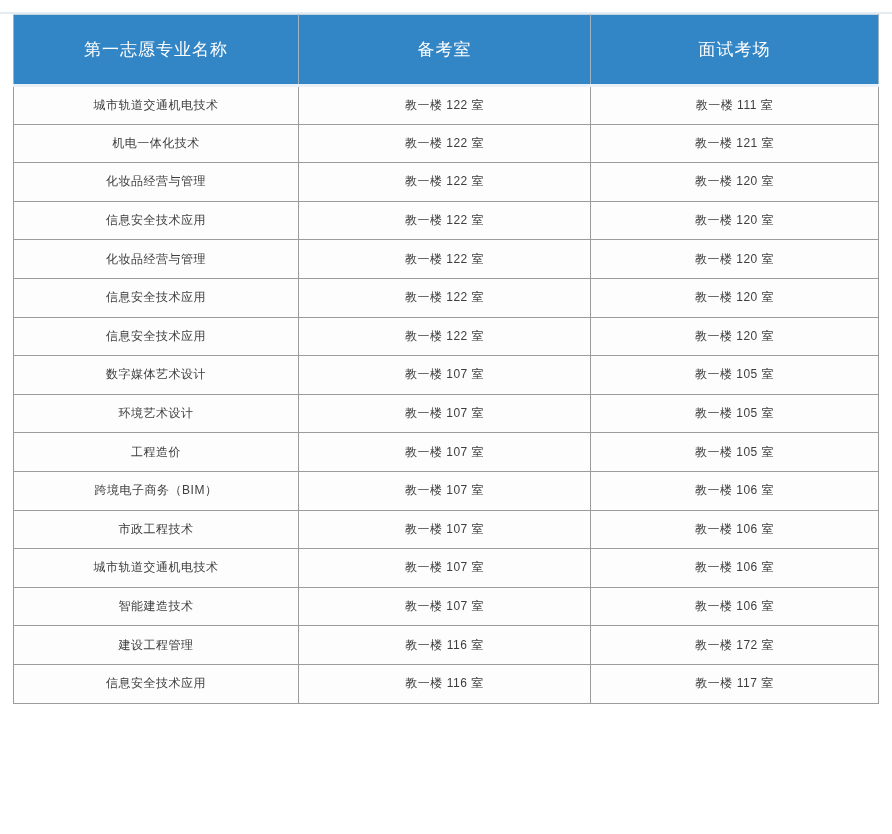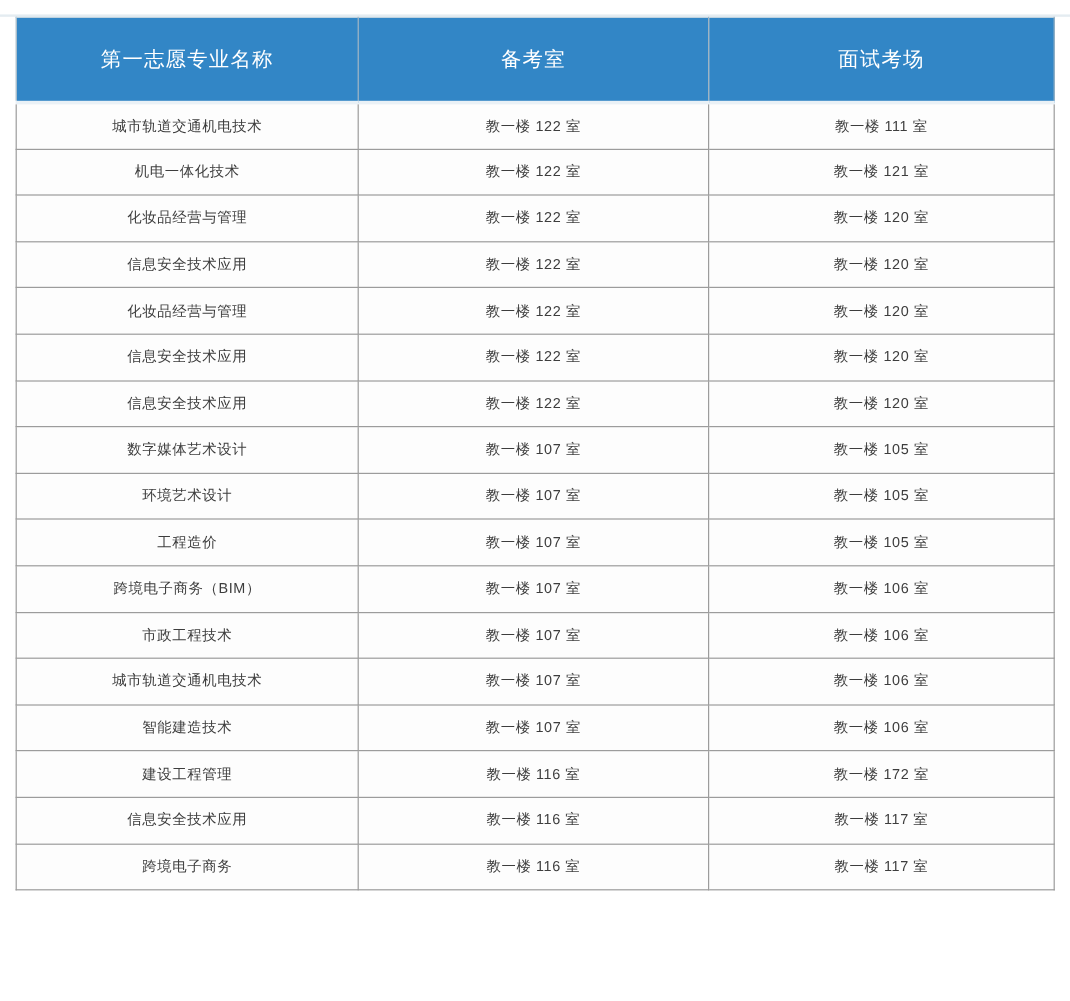--- a/index.html
+++ b/index.html
@@ -155,20 +155,15 @@
         <tr>
           <td>建设工程管理</td>
           <td>教一楼 116 室</td>
           <td>教一楼 172 室</td>
         </tr>
         <tr>
           <td>信息安全技术应用</td>
           <td>教一楼 116 室</td>
           <td>教一楼 117 室</td>
         </tr>
-        <tr>
-          <td>跨境电子商务</td>
-          <td>教一楼 116 室</td>
-          <td>教一楼 117 室</td>
-        </tr>
       </tbody>
   </table>
 </div>
 
 </body></html>

